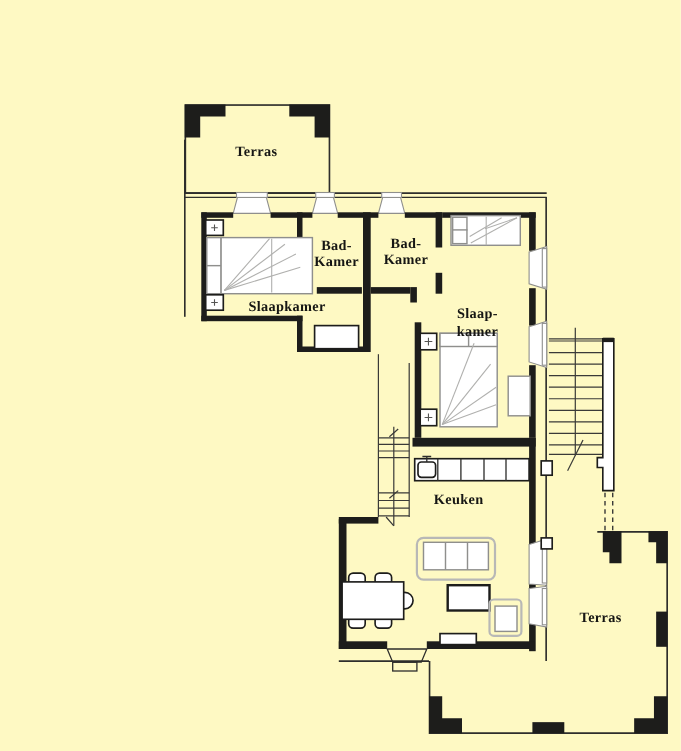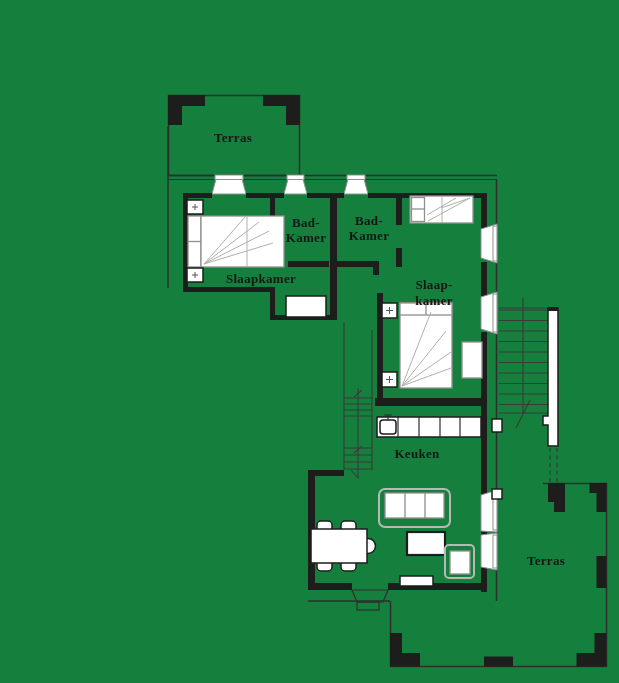--- a/index.html
+++ b/index.html
@@ -1,16 +1,16 @@
 <!DOCTYPE html>
 <html><head>
 <meta charset="utf-8">
 <style>
   html,body{margin:0;padding:0;background:#ffffff;}
-  .stage{position:relative;width:619px;height:683px;background:#15803d;overflow:hidden;
+  .stage{position:relative;width:619px;height:683px;background:#fef9c3;overflow:hidden;
          font-family:"Liberation Serif", serif;text-align:center;}
   svg{position:absolute;left:0;top:0;}
   .wall{fill:#1d1d1b;stroke:none;}
   .thin{stroke:#2e2e2c;stroke-width:1.5;fill:none;}
   .thin2{stroke:#2e2e2c;stroke-width:1.2;fill:none;}
   .hair{stroke:#555553;stroke-width:1;fill:none;}
   .gray{stroke:#8f8f8d;stroke-width:1.3;fill:#ffffff;}
   .lgray{stroke:#b8b8b6;stroke-width:2;fill:none;}
   .fan{stroke:#b0b0ae;stroke-width:1;fill:none;}
   .glass{fill:#ffffff;stroke:#8f8f8d;stroke-width:1;}

